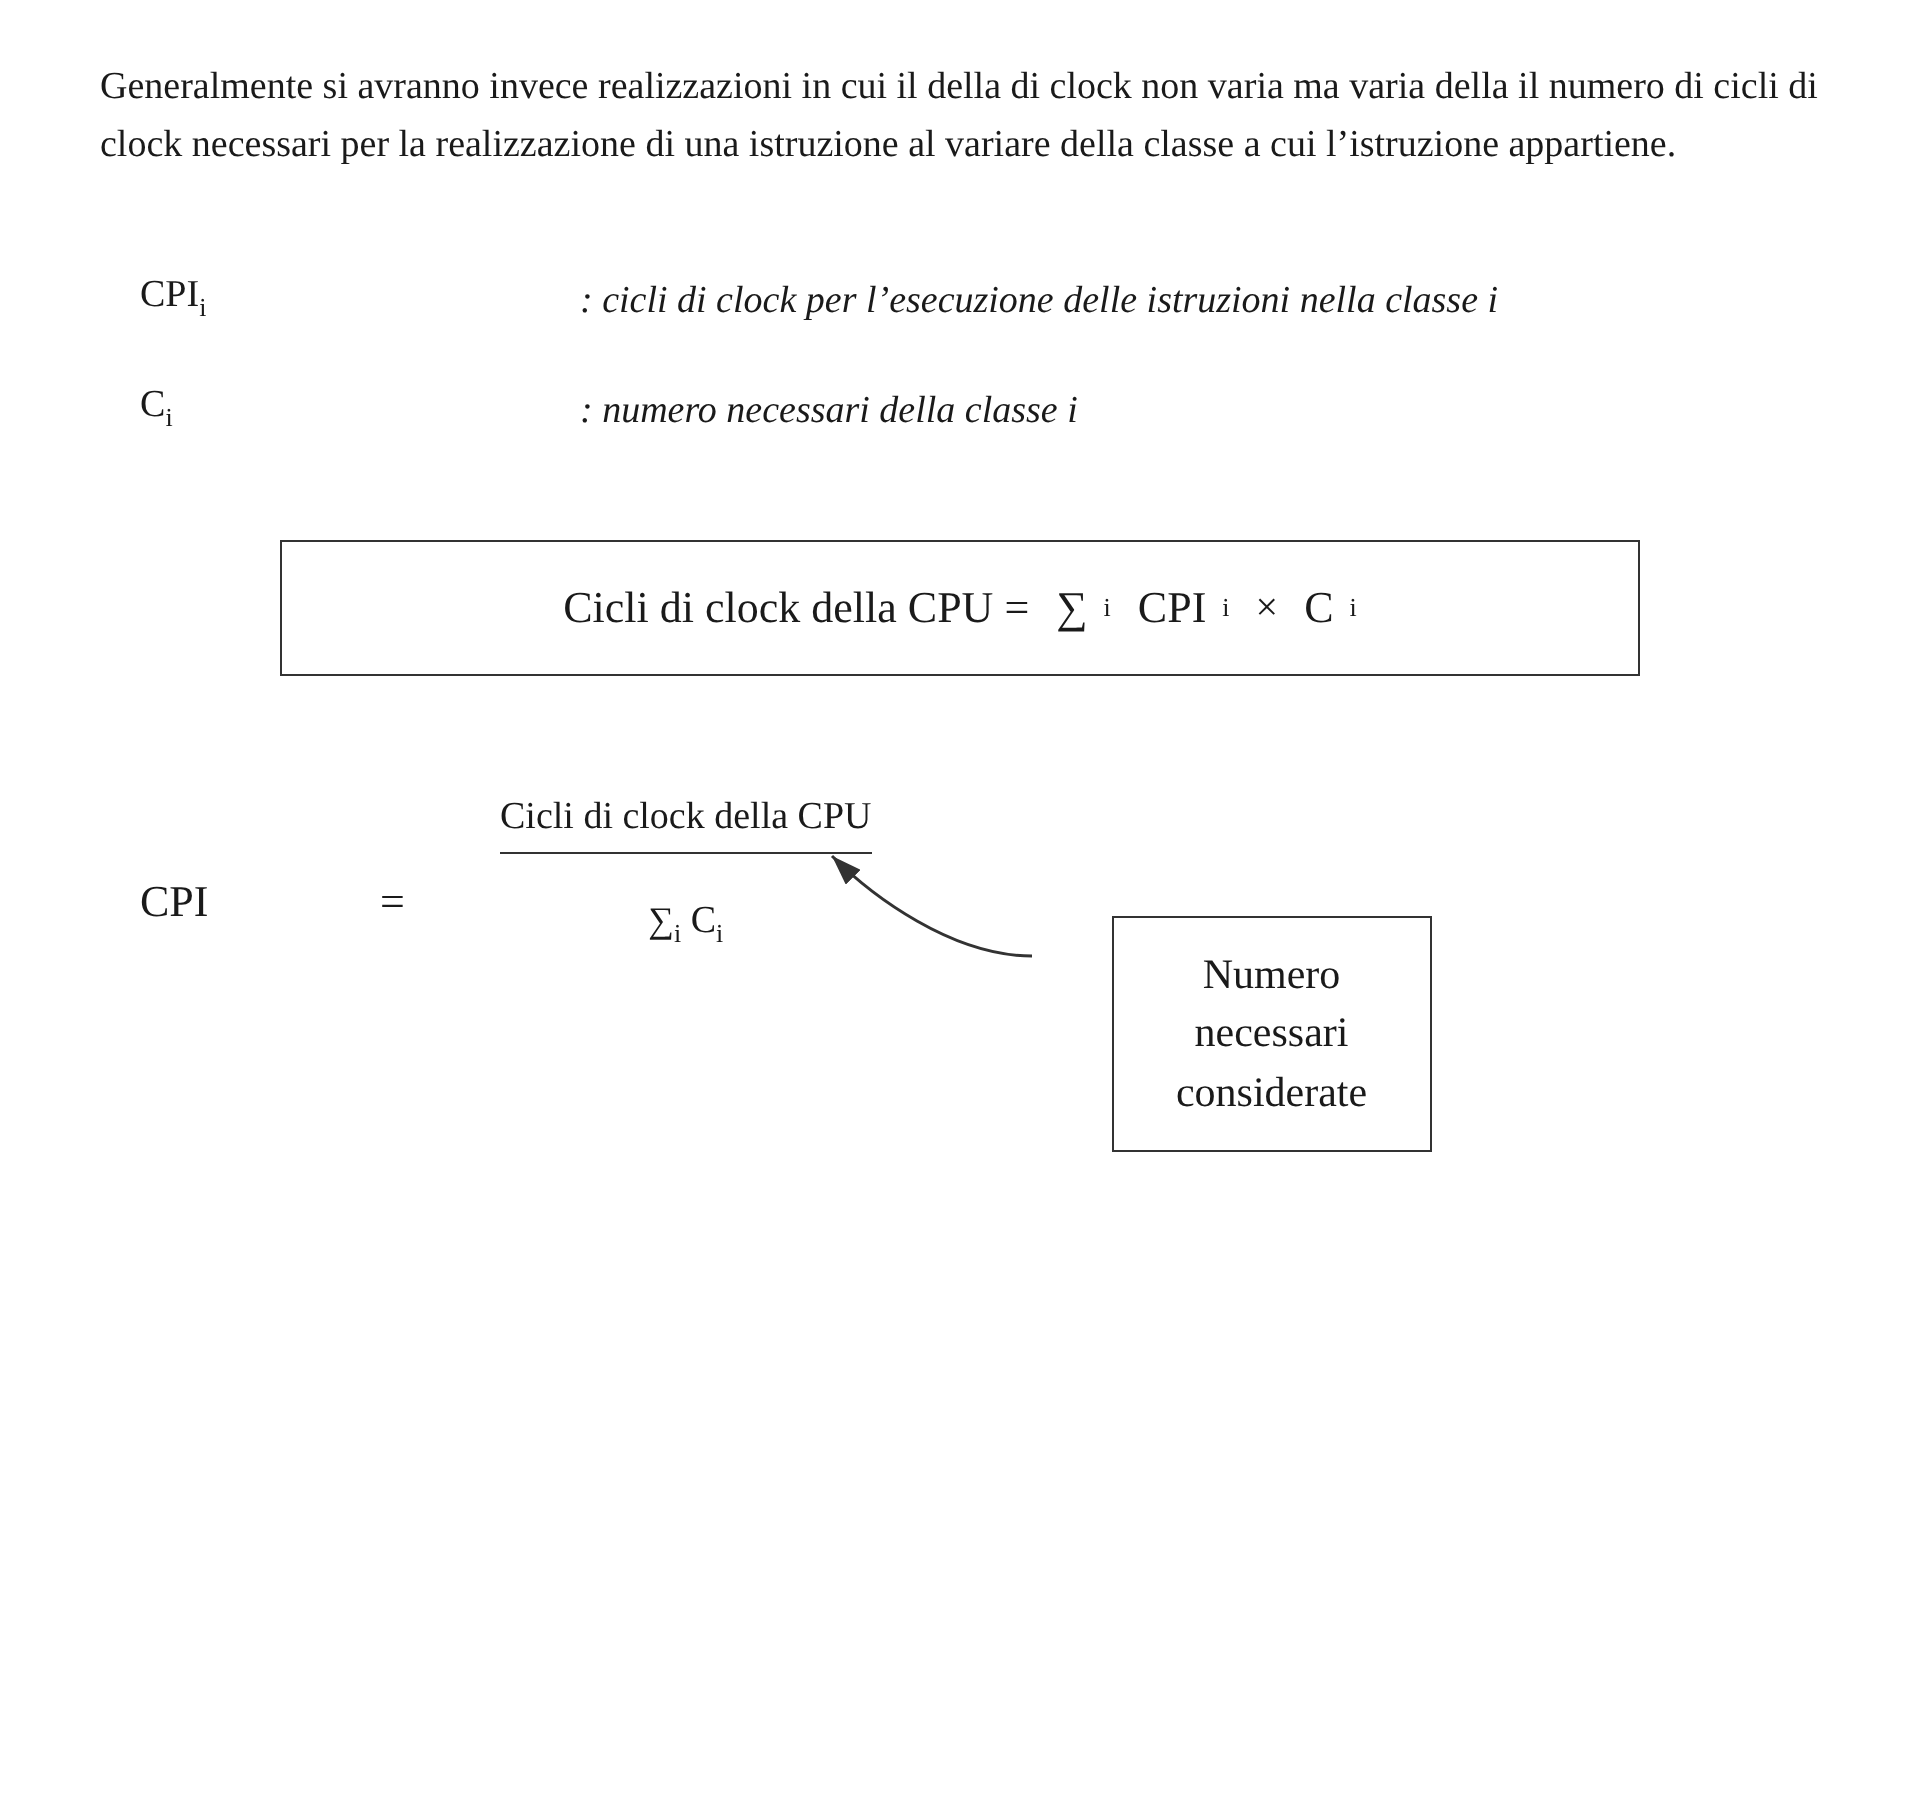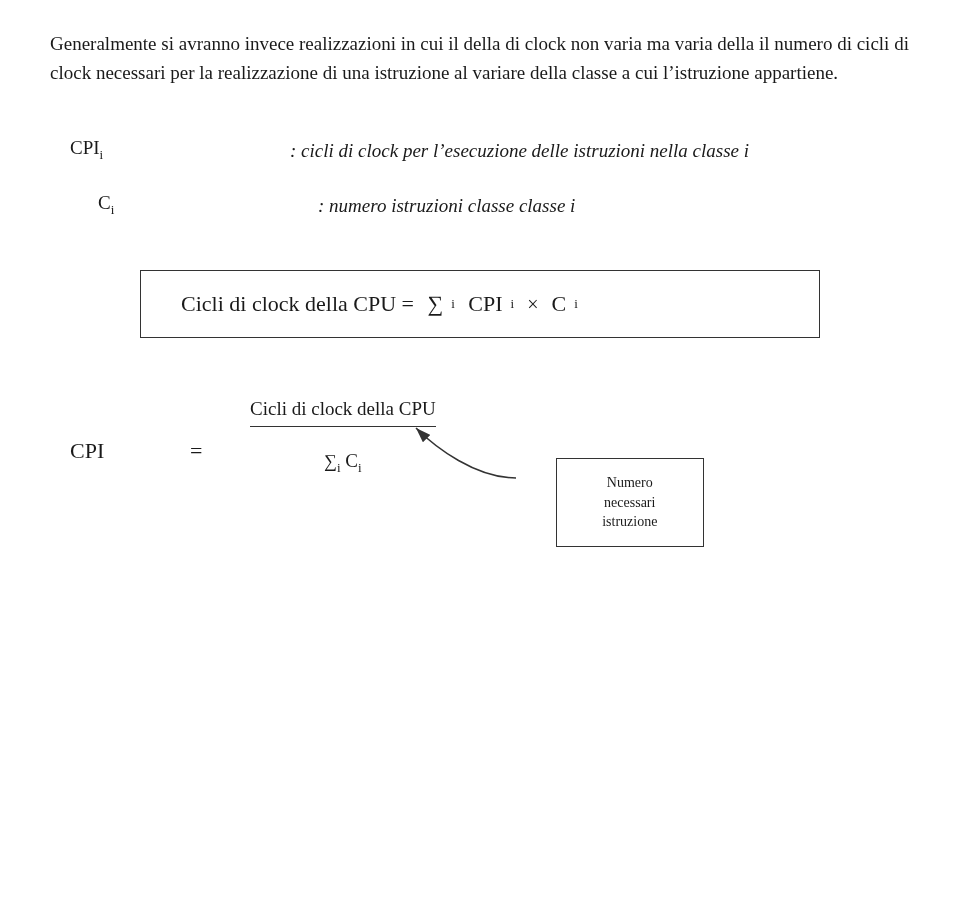--- a/index.html
+++ b/index.html
@@ -58,20 +58,21 @@
     }
 
     .term-sub {
       font-size: 13px;
       vertical-align: sub;
     }
 
     .formula-box {
       border: 1.5px solid #333;
       display: flex;
+      justify-content: center;
       align-items: center;
       padding: 20px 40px;
       margin: 0 auto 60px auto;
       width: 680px;
       font-size: 22px;
     }
 
     .formula-box-content {
       display: flex;
       align-items: center;
@@ -127,22 +128,22 @@
     }
 
     .arrow-note-container {
       position: relative;
       margin-left: 20px;
     }
 
     .note-box {
       border: 1.5px solid #333;
       padding: 14px 18px;
-      font-size: 14px;
-      width: 148px;
+      font-size: 21px;
+      width: 160px;
       text-align: center;
       position: absolute;
       top: 10px;
       left: 100px;
       line-height: 1.4;
     }
 
     sub {
       font-size: 13px;
     }
@@ -172,26 +173,26 @@
 
     <div class="def-row">
       <div class="def-term">
         <span class="term-main">CPI</span><sub class="term-sub">i</sub>
       </div>
       <div class="def-desc">
         <span>: cicli di clock per l’esecuzione delle istruzioni nella classe i</span>
       </div>
     </div>
 
-    <div class="def-row" style="margin-top: 18px; margin-left: 28px;">
+    <div class="def-row" style="margin-top: 18px;">
       <div class="def-term">
         <span class="term-main">C</span><sub class="term-sub">i</sub>
       </div>
       <div class="def-desc">
-        <span>: numero istruzioni classe classe i</span>
+        <span>: numero necessari della classe i</span>
       </div>
     </div>
   </div>
 
   <div class="formula-box">
     <div class="formula-box-content">
       <span>Cicli di clock della CPU&nbsp;=&nbsp;</span>
       <span class="sigma">∑</span>
       <sub>i</sub>
       <span>&nbsp;CPI</span>
@@ -221,18 +222,18 @@
         <defs>
           <marker id="arrowhead" markerWidth="10" markerHeight="7" refX="10" refY="3.5" orient="auto">
             <polygon points="0 0, 10 3.5, 0 7" fill="#333"></polygon>
           </marker>
         </defs>
         <path d="M 120,60 C 80,60 40,30 20,10" stroke="#333" stroke-width="1.5" fill="none" marker-end="url(#arrowhead)"></path>
       </svg>
       <div class="note-box">
         <span>Numero</span><br>
         <span>necessari</span><br>
-        <span>istruzione</span>
+        <span>considerate</span>
       </div>
     </div>
   </div>
 
 </div>
 
 </body></html>

